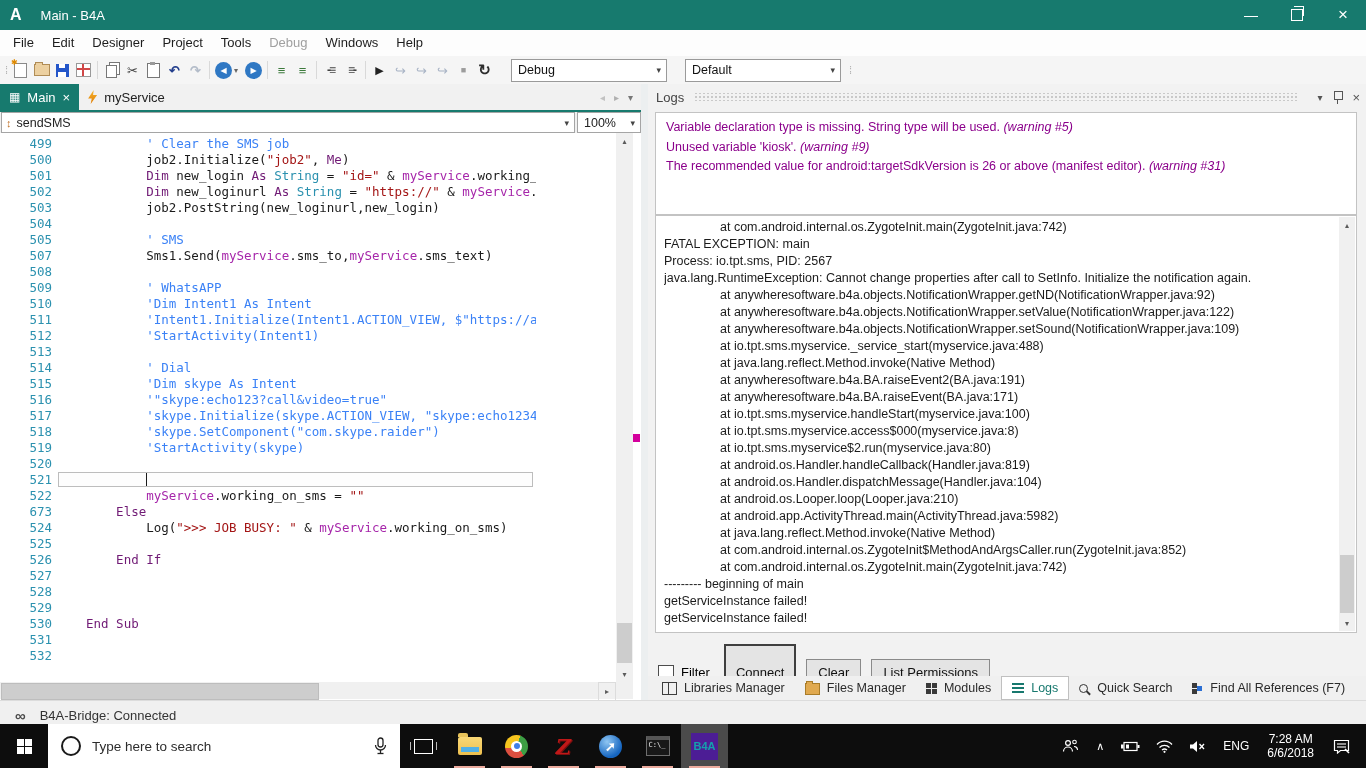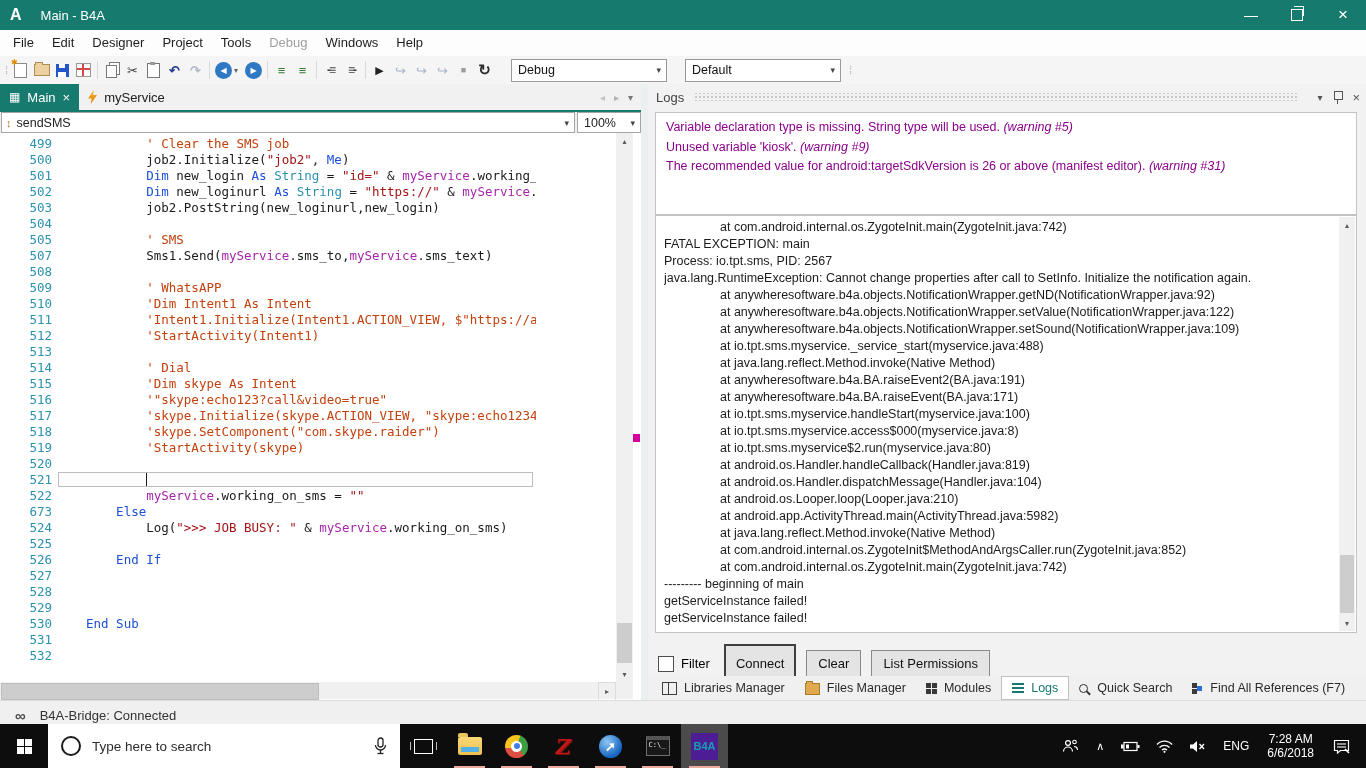--- a/index.html
+++ b/index.html
@@ -75,22 +75,22 @@
   .zoom-combo{width:56px;height:19px;margin-left:2px;background:#fff;border:1px solid #a5a5a5;
               display:flex;align-items:center;font-size:12.5px;padding-left:6px;flex:none;}
   
   .code-area{position:absolute;top:49px;left:0;width:536px;height:549px;overflow:hidden;
              background:#fff;font-family:"DejaVu Sans Mono","Liberation Mono",monospace;
              font-size:12.5px;line-height:16px;padding-top:3px;}
   .cl{display:flex;height:16px;white-space:pre;position:relative;}
   .gut{width:52px;flex:none;text-align:right;padding-right:8px;color:#2b91af;}
   .gmar{width:26px;flex:none;}
   .ctx{white-space:pre;}
-  .tn{color:#1a1a1a;} .tk{color:#1d4ed8;} .tt{color:#2b91af;} .ts{color:#a31515;}
-  .tc{color:#c2410c;} .tm{color:#a626aa;}
+  .tn{color:#1a1a1a;} .tk{color:#701a75;} .tt{color:#2b91af;} .ts{color:#a31515;}
+  .tc{color:#3b82f6;} .tm{color:#a626aa;}
   .cl.current::before{content:"";position:absolute;left:58px;right:3px;top:0;bottom:1px;
                       border:1px solid #bdbdbd;background:#fdfdfd;}
   .caret{position:absolute;left:146px;top:1px;width:1px;height:13px;background:#1a1a1a;z-index:2;}
   
   .sb-v{position:absolute;top:49px;left:616px;width:17px;height:549px;background:#f0f0f0;}
   .sb-btn{position:absolute;left:0;width:17px;height:16px;display:grid;place-items:center;
           font-size:8px;color:#5a5a5a;background:#f0f0f0;}
   .sb-v .up{top:0;} .sb-v .down{bottom:0;}
   .sb-thumb-v{position:absolute;left:1px;width:15px;background:#cdcdcd;}
   .ed-thumb{top:490px;height:40px;}
@@ -122,21 +122,21 @@
              line-height:17px;color:#1b1b1b;white-space:pre;overflow:hidden;}
   .logln.ind{padding-left:56px;}
   .log-sb{position:absolute;top:1px;right:1px;bottom:1px;width:16px;background:#f0f0f0;}
   .log-sb .up{top:0;width:16px;} .log-sb .down{bottom:0;width:16px;}
   .log-thumb{top:338px;height:58px;left:1px;width:14px;}
   .log-controls{position:absolute;top:560px;left:10px;display:flex;align-items:center;font-size:13px;}
   .chk{width:14px;height:14px;background:#fff;border:1px solid #4d4d4d;flex:none;}
   .chk-label{margin:0 14px 0 7px;color:#000000;}
   .btn{height:25px;padding:0 11px;background:#e4e4e4;border:1px solid #8a8a8a;font-size:13px;
        color:#111;display:grid;place-items:center;margin-right:10px;}
-  .btn.focused{border:2px solid #3f3f3f;padding:5px 10px;}
+  .btn.focused{border:2px solid #3f3f3f;padding:14px 10px;}
   .bottom-tabs{position:absolute;bottom:0;left:0;right:0;height:24px;background:#f0f0f0;
                display:flex;align-items:stretch;padding-left:4px;font-size:12.5px;color:#2a2a2a;}
   .btab{display:flex;align-items:center;gap:7px;padding:0 10px;}
   .btab.active{background:#fff;border:1px solid #c0c0c0;color:#17786e;}
   .ic-lib{width:13px;height:11px;border:1px solid #3e3e3e;position:relative;}
   .ic-lib::after{content:"";position:absolute;left:5px;top:0;bottom:0;width:1px;background:#3e3e3e;}
   .ic-files{width:13px;height:10px;background:#e0a94f;border:1px solid #a97c28;position:relative;margin-top:2px;}
   .ic-files::before{content:"";position:absolute;top:-3px;left:0;width:5px;height:2px;background:#e0a94f;border:1px solid #a97c28;border-bottom:none;}
   .ic-mod{width:5px;height:5px;background:#3a3a3a;box-shadow:6px 0 #3a3a3a,0 6px #3a3a3a,6px 6px #3a3a3a;margin:-5px 6px 0 0;}
   .ic-logs{width:12px;height:2px;background:#17786e;box-shadow:0 4px #17786e,0 8px #17786e;margin:-8px 0 0 0;}

